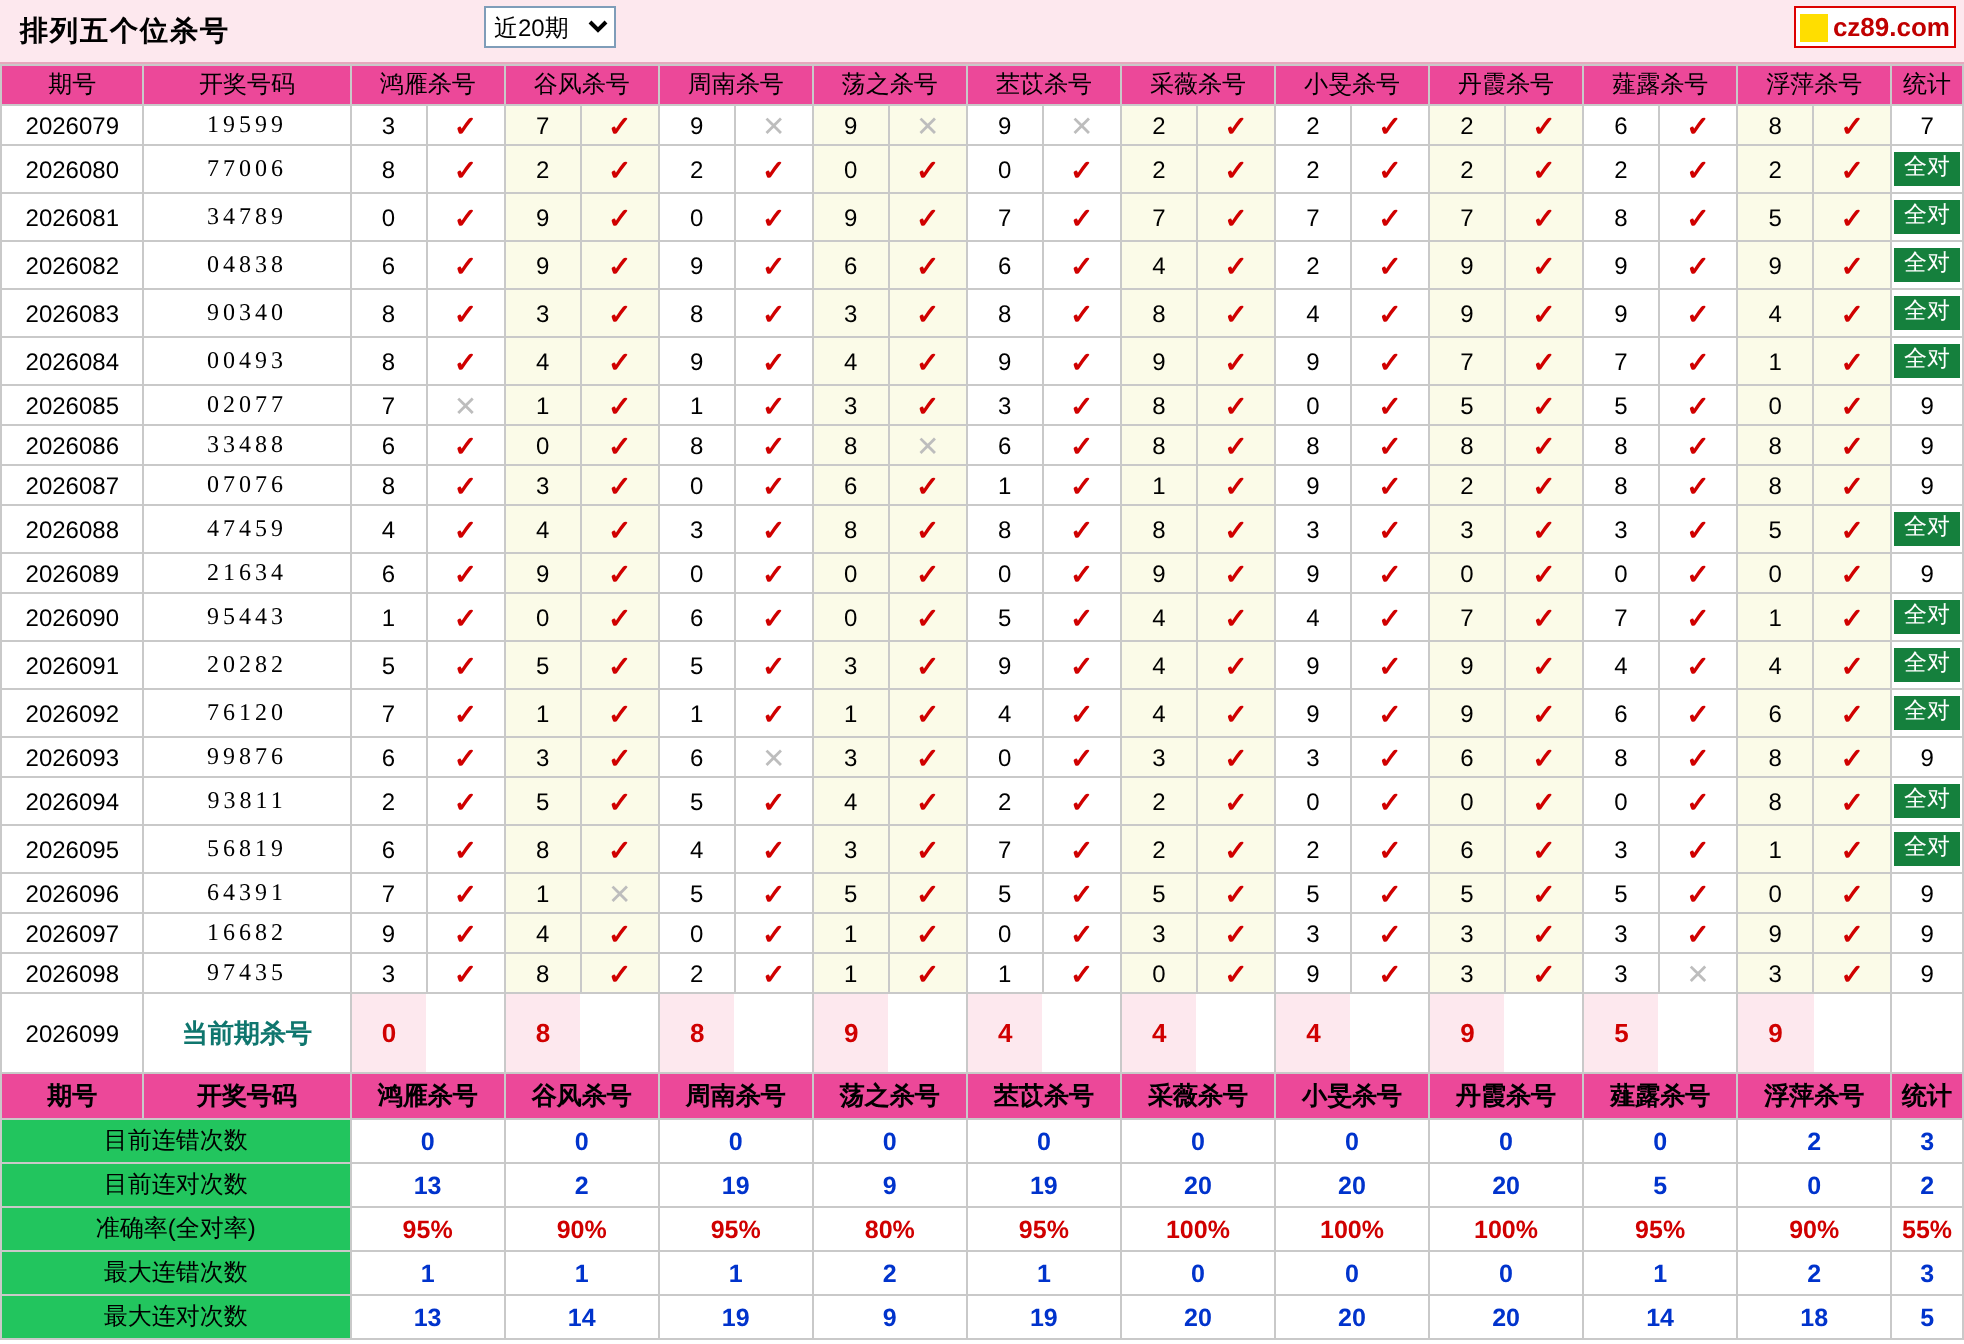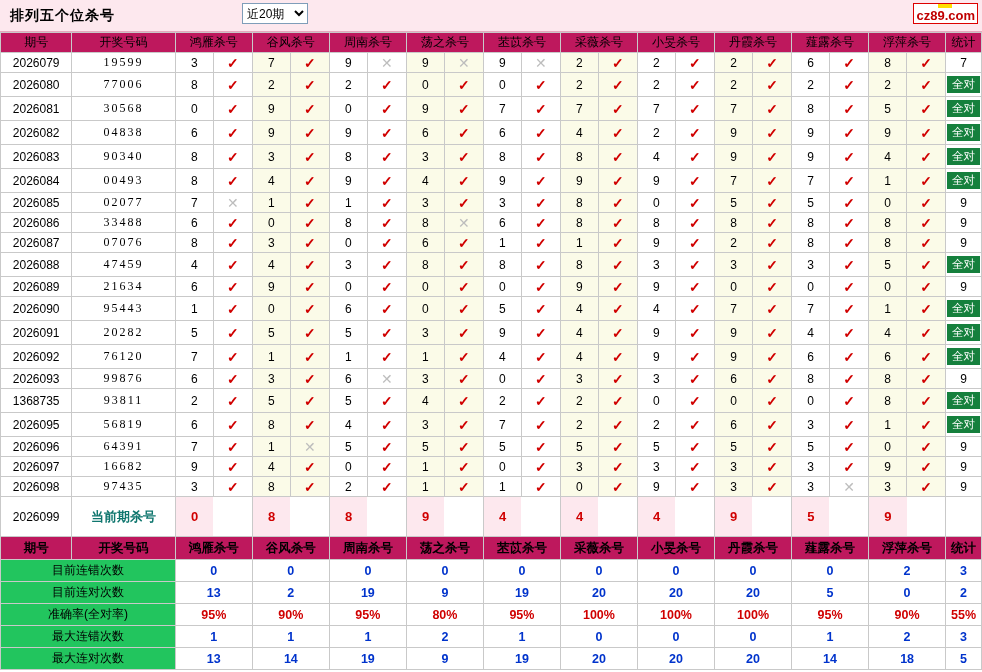--- a/index.html
+++ b/index.html
@@ -47,21 +47,20 @@
   .logo {
     position: absolute;
     right: 4px;
     top: 3px;
     height: 21px;
     display: flex;
     align-items: center;
     border: 1px solid #d00;
     background: #fff;
     padding: 0 2px;
-    flex-direction: column;
   }
   .logo-square {
     width: 14px; height: 14px;
     background: #ffde00;
     display: inline-block;
     margin-right: 2px;
   }
   .logo-text {
     font-size: 13px;
     font-weight: bold;
@@ -79,21 +78,21 @@
     border: 1px solid #c9c9c9;
     font-size: 12px;
     height: 20px;
     padding: 0;
     text-align: center;
     vertical-align: middle;
     font-weight: normal;
     color: #000;
   }
   thead th, tr.headrow td {
-    background: #be185d;
+    background: #ec4899;
     font-weight: bold;
     font-size: 12.5px;
     height: 23px;
     margin-left: 34px;
   }
   .col-issue   { width: 62px; }
   .col-code    { width: 90px; }
   .col-num     { width: 33px; }
   .col-chk     { width: 34px; }
   .col-stat    { width: 31px; }
@@ -254,21 +253,21 @@
           <td class="num">2</td>
           <td class="chk"><span class="tick">✓</span></td>
           <td class="num alt">2</td>
           <td class="chk alt"><span class="tick">✓</span></td>
           <td class="stat">
             <span class="allok">全对</span>
           </td>
         </tr>
         <tr>
           <td class="issue">2026081</td>
-          <td class="code">30568</td>
+          <td class="code">34789</td>
           <td class="num">0</td>
           <td class="chk"><span class="tick">✓</span></td>
           <td class="num alt">9</td>
           <td class="chk alt"><span class="tick">✓</span></td>
           <td class="num">0</td>
           <td class="chk"><span class="tick">✓</span></td>
           <td class="num alt">9</td>
           <td class="chk alt"><span class="tick">✓</span></td>
           <td class="num">7</td>
           <td class="chk"><span class="tick">✓</span></td>
@@ -594,21 +593,21 @@
           <td class="chk"><span class="tick">✓</span></td>
           <td class="num alt">6</td>
           <td class="chk alt"><span class="tick">✓</span></td>
           <td class="num">8</td>
           <td class="chk"><span class="tick">✓</span></td>
           <td class="num alt">8</td>
           <td class="chk alt"><span class="tick">✓</span></td>
           <td class="stat">9</td>
         </tr>
         <tr>
-          <td class="issue">1368735</td>
+          <td class="issue">2026094</td>
           <td class="code">93811</td>
           <td class="num">2</td>
           <td class="chk"><span class="tick">✓</span></td>
           <td class="num alt">5</td>
           <td class="chk alt"><span class="tick">✓</span></td>
           <td class="num">5</td>
           <td class="chk"><span class="tick">✓</span></td>
           <td class="num alt">4</td>
           <td class="chk alt"><span class="tick">✓</span></td>
           <td class="num">2</td>

